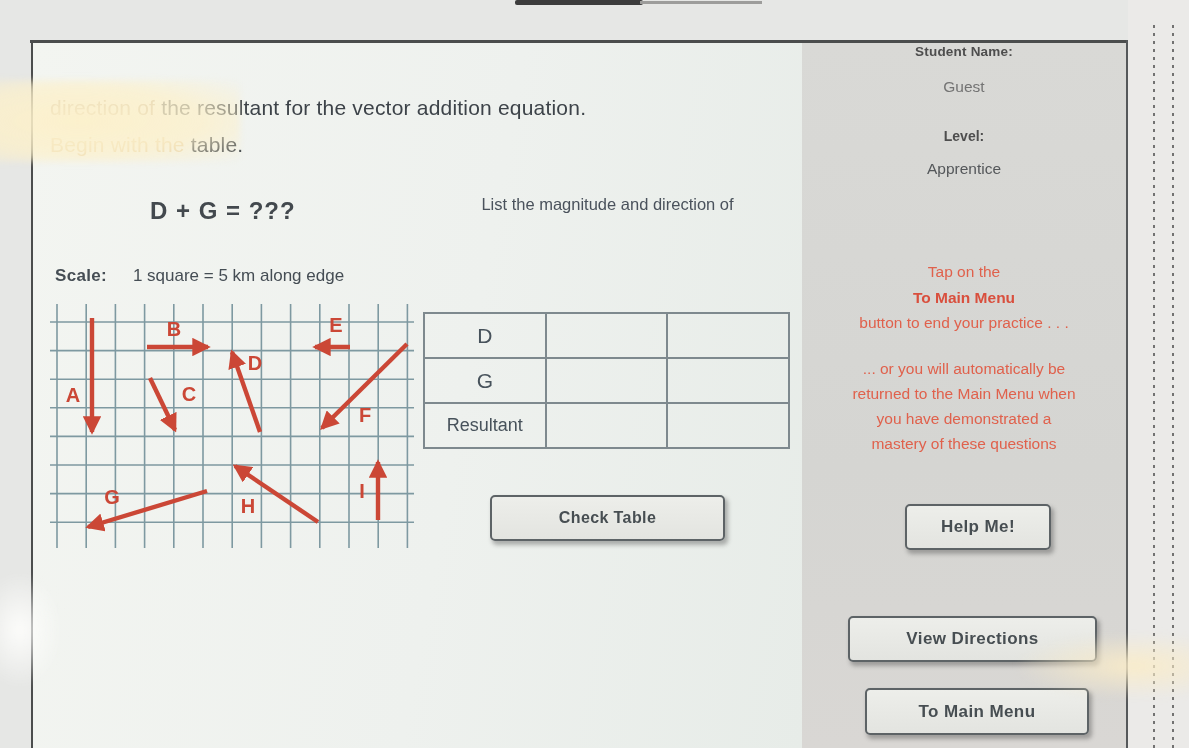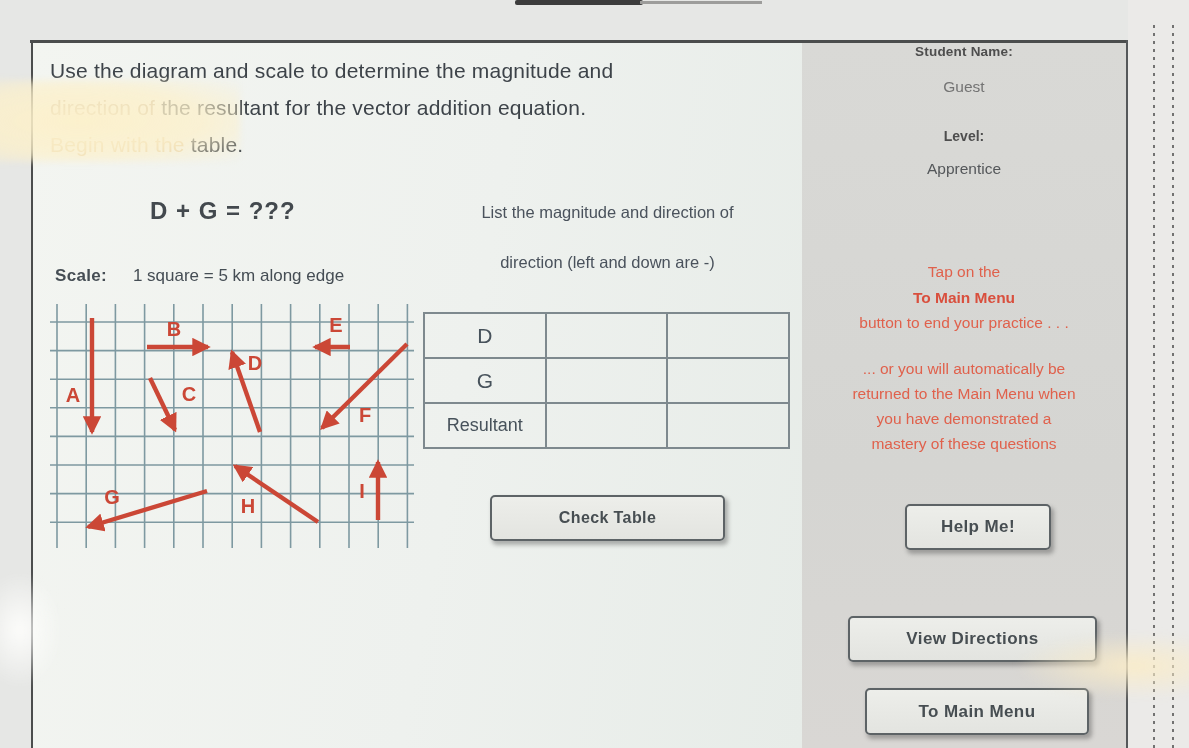--- a/index.html
+++ b/index.html
@@ -55,21 +55,21 @@
   }
   .faded-1{color:#b8a184;}
   .faded-2{color:#e3cda4;}
   .equation{
     left:150px;top:197px;font-size:24px;font-weight:bold;color:#43494e;letter-spacing:1px;
   }
   .scale-line{left:55px;top:266px;font-size:17px;color:#454d54;}
   .scale-line b{margin-right:26px;letter-spacing:.3px;}
 
   .list-instr{
-    left:440px;top:200px;width:335px;text-align:center;
+    left:440px;top:192px;width:335px;text-align:center;
     font-size:16.5px;line-height:25px;color:#4a525c;
   }
 
   svg.diagram{left:48px;top:298px;}
 
   table.vtable{
     position:absolute;left:423px;top:312px;width:367px;
     border-collapse:collapse;table-layout:fixed;
     color:#47525b;
   }
@@ -114,35 +114,34 @@
 <div class="abs content-left"></div>
 <div class="abs content-right"></div>
 <div class="abs main-box-top"></div>
 <div class="abs main-box-left"></div>
 <div class="abs main-box-right"></div>
 <div class="abs edge-strip"></div>
 <div class="abs dash-line" style="left:1153px;"></div>
 <div class="abs dash-line" style="left:1172px;"></div>
 
 <div class="abs instructions">
-  <span>Use the diagram and scale to determine the magnitude and</span><br>
+  <br>
   <span class="faded-1">direction of</span><span> the resultant for the vector addition equation.</span><br>
   <span class="faded-2">Begin with the</span><span> table.</span>
 </div>
 
 <div class="abs equation">D + G = ???</div>
 
 <div class="abs scale-line">
   <b>Scale:</b><span>1 square = 5 km along edge</span>
 </div>
 
 <div class="abs list-instr">
   <span>List the magnitude and direction of</span><br>
   <br>
-  <span>direction (left and down are -)</span>
 </div>
 
 <svg class="abs diagram" width="368" height="252" viewBox="0 0 368 252">
     <defs>
       <marker id="ah" viewBox="0 0 10 10" refX="8.5" refY="5" markerWidth="4.2" markerHeight="4.2" orient="auto-start-reverse">
         <path d="M0,0 L10,5 L0,10 z" fill="#cb4736"></path>
       </marker>
     </defs>
     <line x1="9" y1="6" x2="9" y2="250" stroke="#7e99a1" stroke-width="1.6"></line>
     <line x1="38.2" y1="6" x2="38.2" y2="250" stroke="#7e99a1" stroke-width="1.6"></line>

